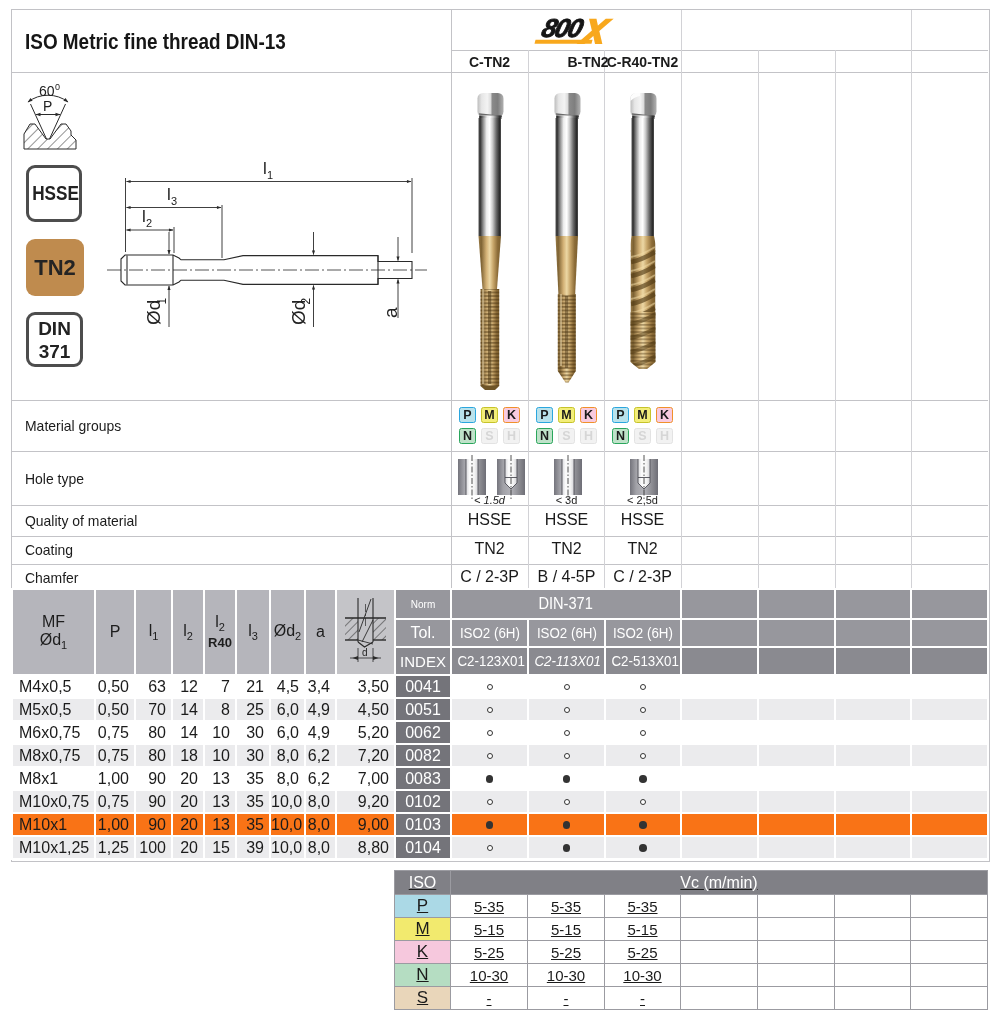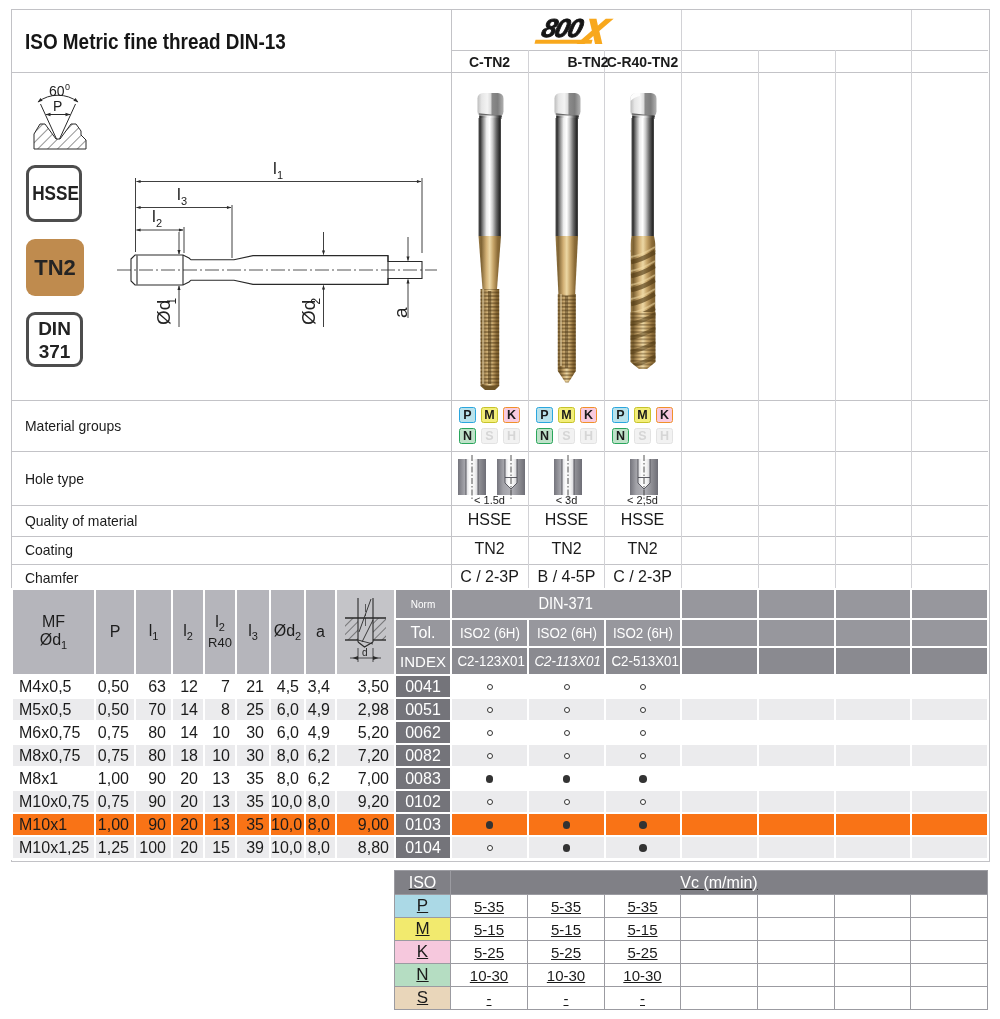--- a/index.html
+++ b/index.html
@@ -39,21 +39,21 @@
    <rect x="15" y="27.8" width="57" height="4" fill="#f8a81d"></rect>
    <text x="61" y="31.5" font-family="Liberation Sans,sans-serif" font-size="34" font-weight="bold" font-style="italic" fill="#f8a81d" stroke="#f8a81d" stroke-width="2">X</text>
   </g>
  </svg></div>
 <div class="chdr" style="left:451px;top:54px;width:77px;">C-TN2</div>
 <div class="chdr" style="left:528px;top:54px;width:96px;margin-left:12px;">B-TN2</div>
 <div class="chdr" style="left:604px;top:54px;width:77px;">C-R40-TN2</div>
 <div style="position:absolute;box-sizing:border-box;border:3px solid #4d4d4d;border-radius:9px;background:#fff;text-align:center;font-weight:bold;left:26px;top:165px;width:56px;height:57px;font-size:19.5px;line-height:51px;color:#222;"><span style="display:inline-block;transform:scaleX(0.88);">HSSE</span></div>
 <div style="position:absolute;box-sizing:border-box;left:26px;top:239px;width:58px;height:57px;border-radius:9px;background:#bf8b4e;text-align:center;font-weight:bold;font-size:22px;line-height:57px;color:#242424;">TN2</div>
 <div style="position:absolute;box-sizing:border-box;border:3px solid #4d4d4d;border-radius:9px;background:#fff;text-align:center;font-weight:bold;left:26px;top:312px;width:57px;height:55px;font-size:19px;line-height:23px;color:#222;padding-top:2px;">DIN<br>371</div>
-<div class="abs" style="left:15px;top:72px;width:440px;height:328px;">
+<div class="abs" style="left:5px;top:72px;width:440px;height:328px;">
 <svg width="440" height="328" viewBox="0 0 440 328" fill="none" stroke="#2a2a2a" stroke-width="1">
 <defs>
  <pattern id="hatch" width="7" height="7" patternTransform="rotate(45)" patternUnits="userSpaceOnUse">
    <line x1="0" y1="0" x2="0" y2="7" stroke="#2a2a2a" stroke-width="1"></line>
  </pattern>
  <marker id="ar" viewBox="0 0 10 10" refX="9" refY="5" markerWidth="11" markerHeight="5" orient="auto-start-reverse">
    <path d="M0,1.5 L10,5 L0,8.5 z" fill="#2a2a2a" stroke="none"></path>
  </marker>
 </defs>
 
@@ -354,21 +354,21 @@
             <stop offset="0.7" stop-color="#f4f4f4"></stop>
             <stop offset="1" stop-color="#d4d4d8"></stop>
           </linearGradient>
         </defs>
         <rect x="1" y="4" width="28" height="36" fill="url(#hg1)"></rect>
         <polygon points="9,4 21,4 21,28 15,34 9,28" fill="url(#hc1)"></polygon>
         <path d="M9,4 L9,28 L15,34 L21,28 L21,4" stroke="#4e4e56" stroke-width="0.9" fill="none"></path>
         <line x1="9" y1="22.5" x2="21" y2="22.5" stroke="#4e4e56" stroke-width="0.9"></line>
         <line x1="15" y1="0" x2="15" y2="44" stroke="#2a2a2a" stroke-width="0.8" stroke-dasharray="6 2 1.5 2"></line>
       </svg></div>
-<div class="abs" style="left:451px;top:494px;width:77px;text-align:center;font-size:11px;">&lt; 1.5d</div>
+<div class="abs" style="left:451px;top:494px;width:77px;text-align:center;font-size:11px;font-style:italic;">&lt; 1.5d</div>
 <div class="abs" style="left:553px;top:455px;"><svg width="30" height="44" viewBox="0 0 30 44">
         <defs>
           <linearGradient id="hg0" x1="0" y1="0" x2="1" y2="0">
             <stop offset="0" stop-color="#74747c"></stop>
             <stop offset="0.22" stop-color="#a2a2a8"></stop>
             <stop offset="0.5" stop-color="#b2b2b8"></stop>
             <stop offset="0.82" stop-color="#88888e"></stop>
             <stop offset="1" stop-color="#6e6e76"></stop>
           </linearGradient>
           <linearGradient id="hc0" x1="0" y1="0" x2="1" y2="0">
@@ -450,21 +450,21 @@
         <col style="width:76px">
         <col style="width:77px">
       </colgroup>
 
 <tbody>
         <tr style="height:30px;">
 <td class="h" rowspan="3">MF<br>Ød<sub>1</sub></td>
 <td class="h" rowspan="3">P</td>
 <td class="h" rowspan="3">l<sub>1</sub></td>
 <td class="h" rowspan="3">l<sub>2</sub></td>
-<td class="h" rowspan="3">l<sub>2</sub><br><span style="font-size:13px;">R40</span></td>
+<td class="h" rowspan="3">l<sub>2</sub><br><span style="font-size:13px;font-weight:bold;">R40</span></td>
 <td class="h" rowspan="3">l<sub>3</sub></td>
 <td class="h" rowspan="3">Ød<sub>2</sub></td>
 <td class="h" rowspan="3">a</td>
 <td class="h" rowspan="3" style="background:#c4c4c8;"><svg width="55" height="80" viewBox="0 0 55 80" fill="none" stroke="#2a2a2a">
 <defs>
                 <pattern id="dh" width="6" height="6" patternTransform="rotate(45)" patternUnits="userSpaceOnUse">
                   <line x1="0" y1="0" x2="0" y2="6" stroke="#2a2a2a" stroke-width="1"></line>
                 </pattern>
               </defs>
 <rect x="7" y="28" width="13" height="22" fill="url(#dh)" stroke="none"></rect>
@@ -534,21 +534,21 @@
 </tr>
 <tr style="height:23px;background:#ebebed;">
 <td class="name">M5x0,5</td>
 <td class="num">0,50</td>
 <td class="num">70</td>
 <td class="num">14</td>
 <td class="num">8</td>
 <td class="num">25</td>
 <td class="num">6,0</td>
 <td class="num">4,9</td>
-<td class="num">2,98</td>
+<td class="num">4,50</td>
 <td class="idx">0051</td>
 <td><span class="circ"></span></td>
 <td><span class="circ"></span></td>
 <td><span class="circ"></span></td>
 <td></td>
           <td></td>
           <td></td>
           <td></td>
 </tr>
 <tr style="height:23px;background:#fff;margin-top:19px;">

